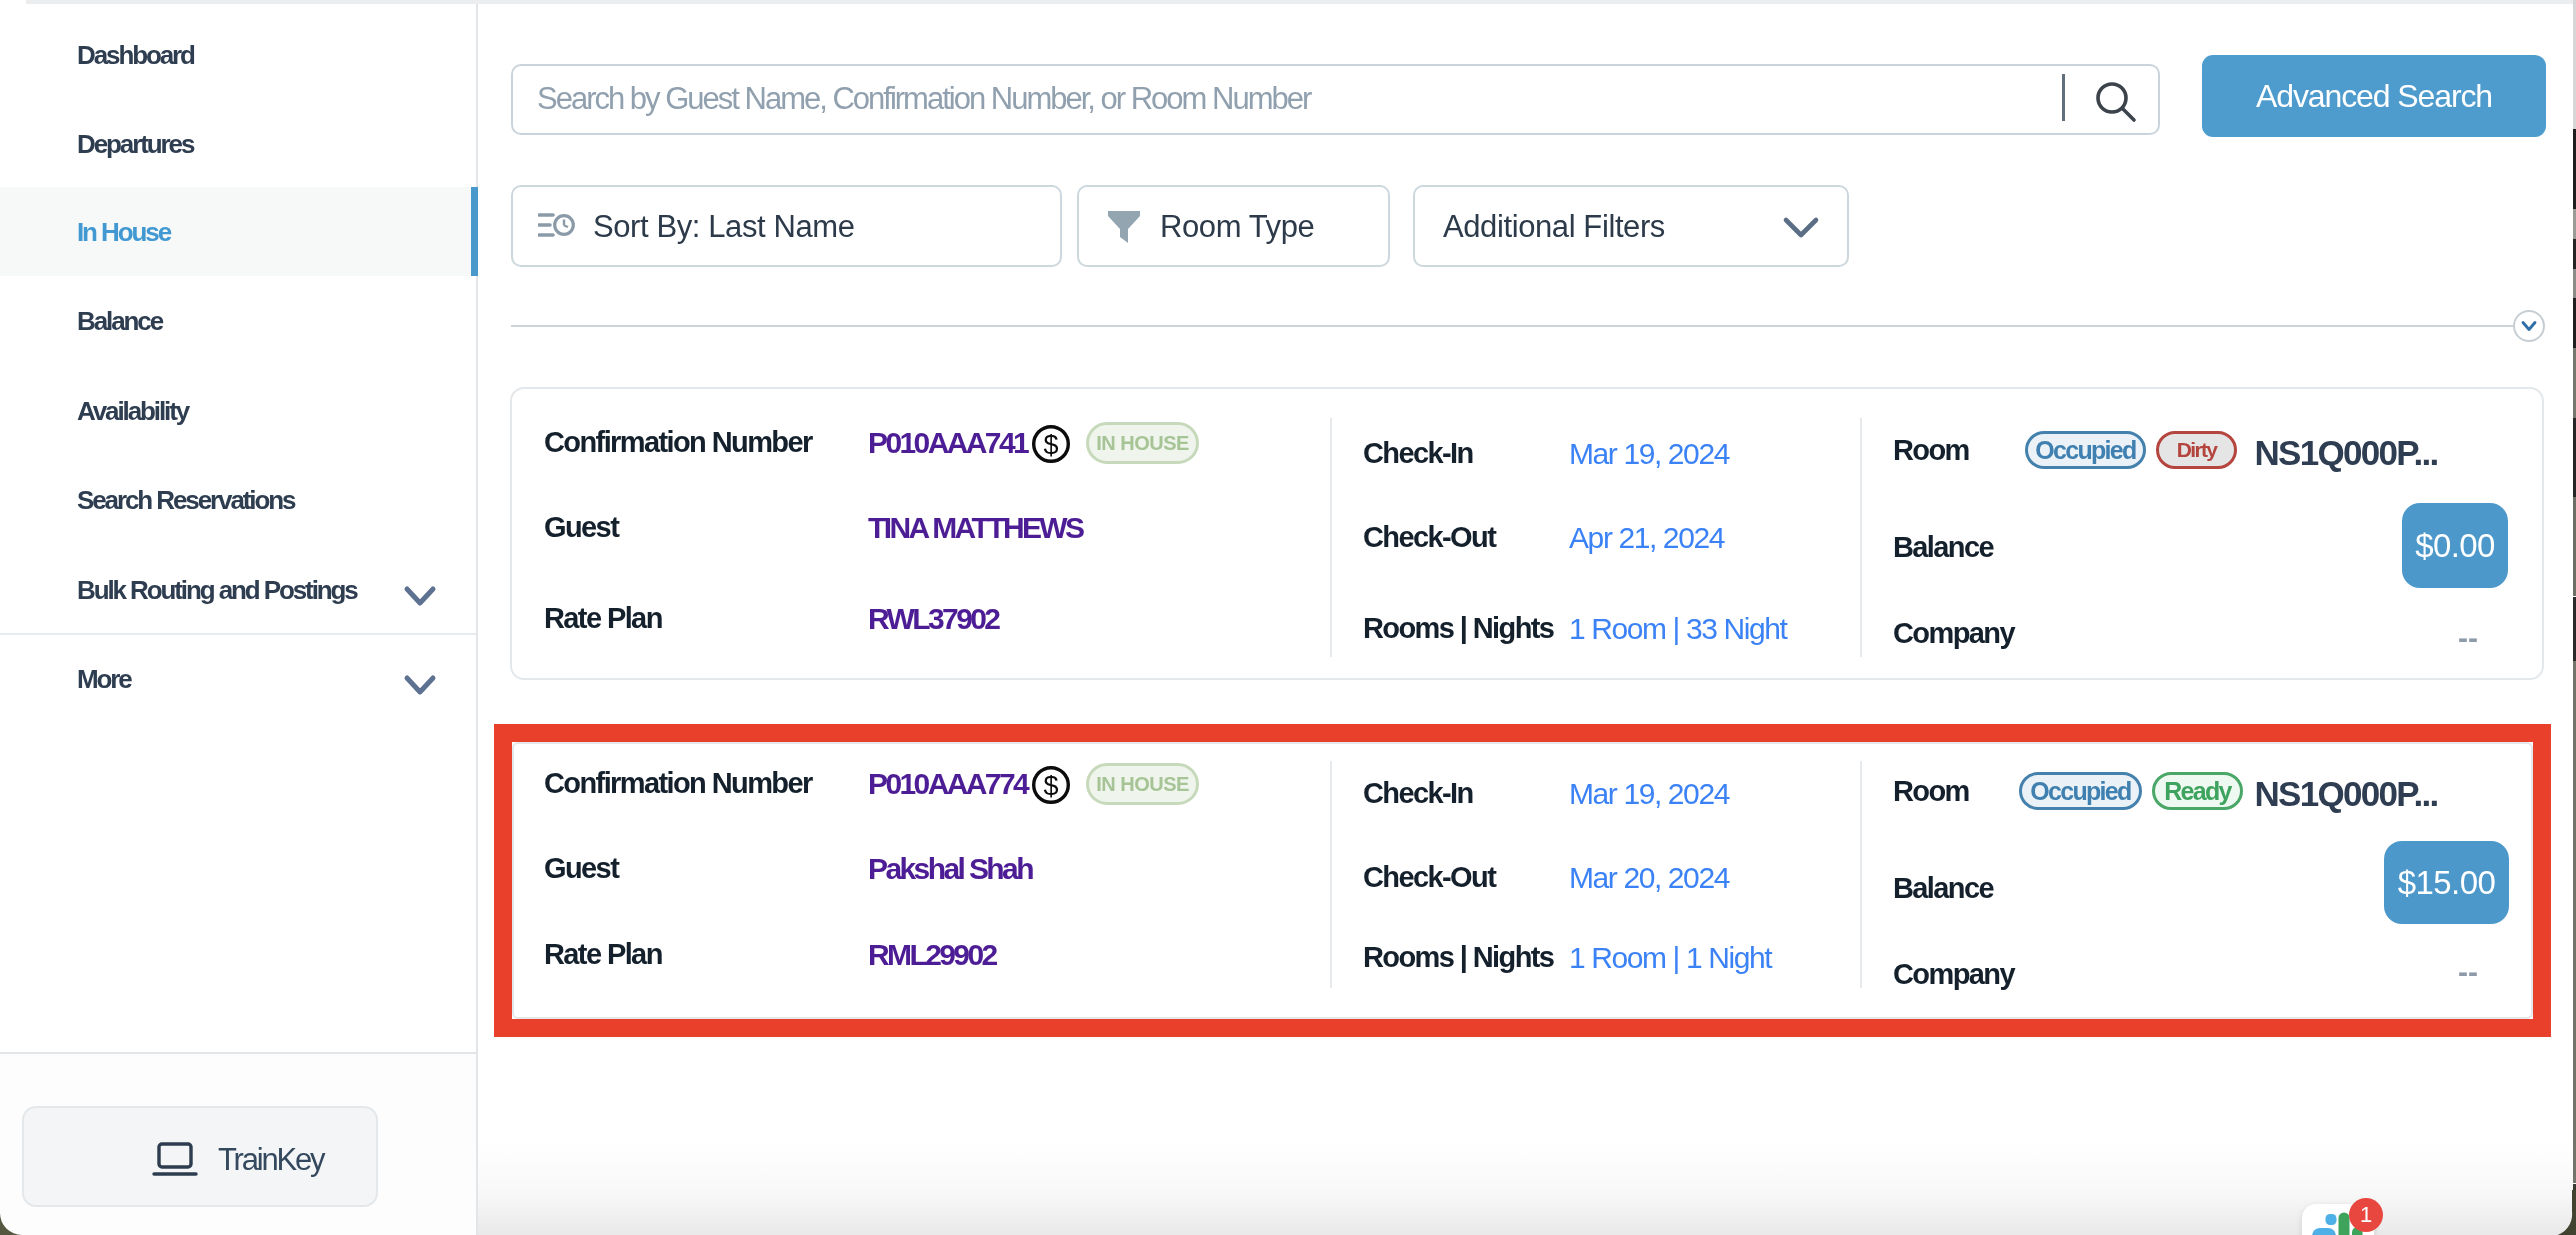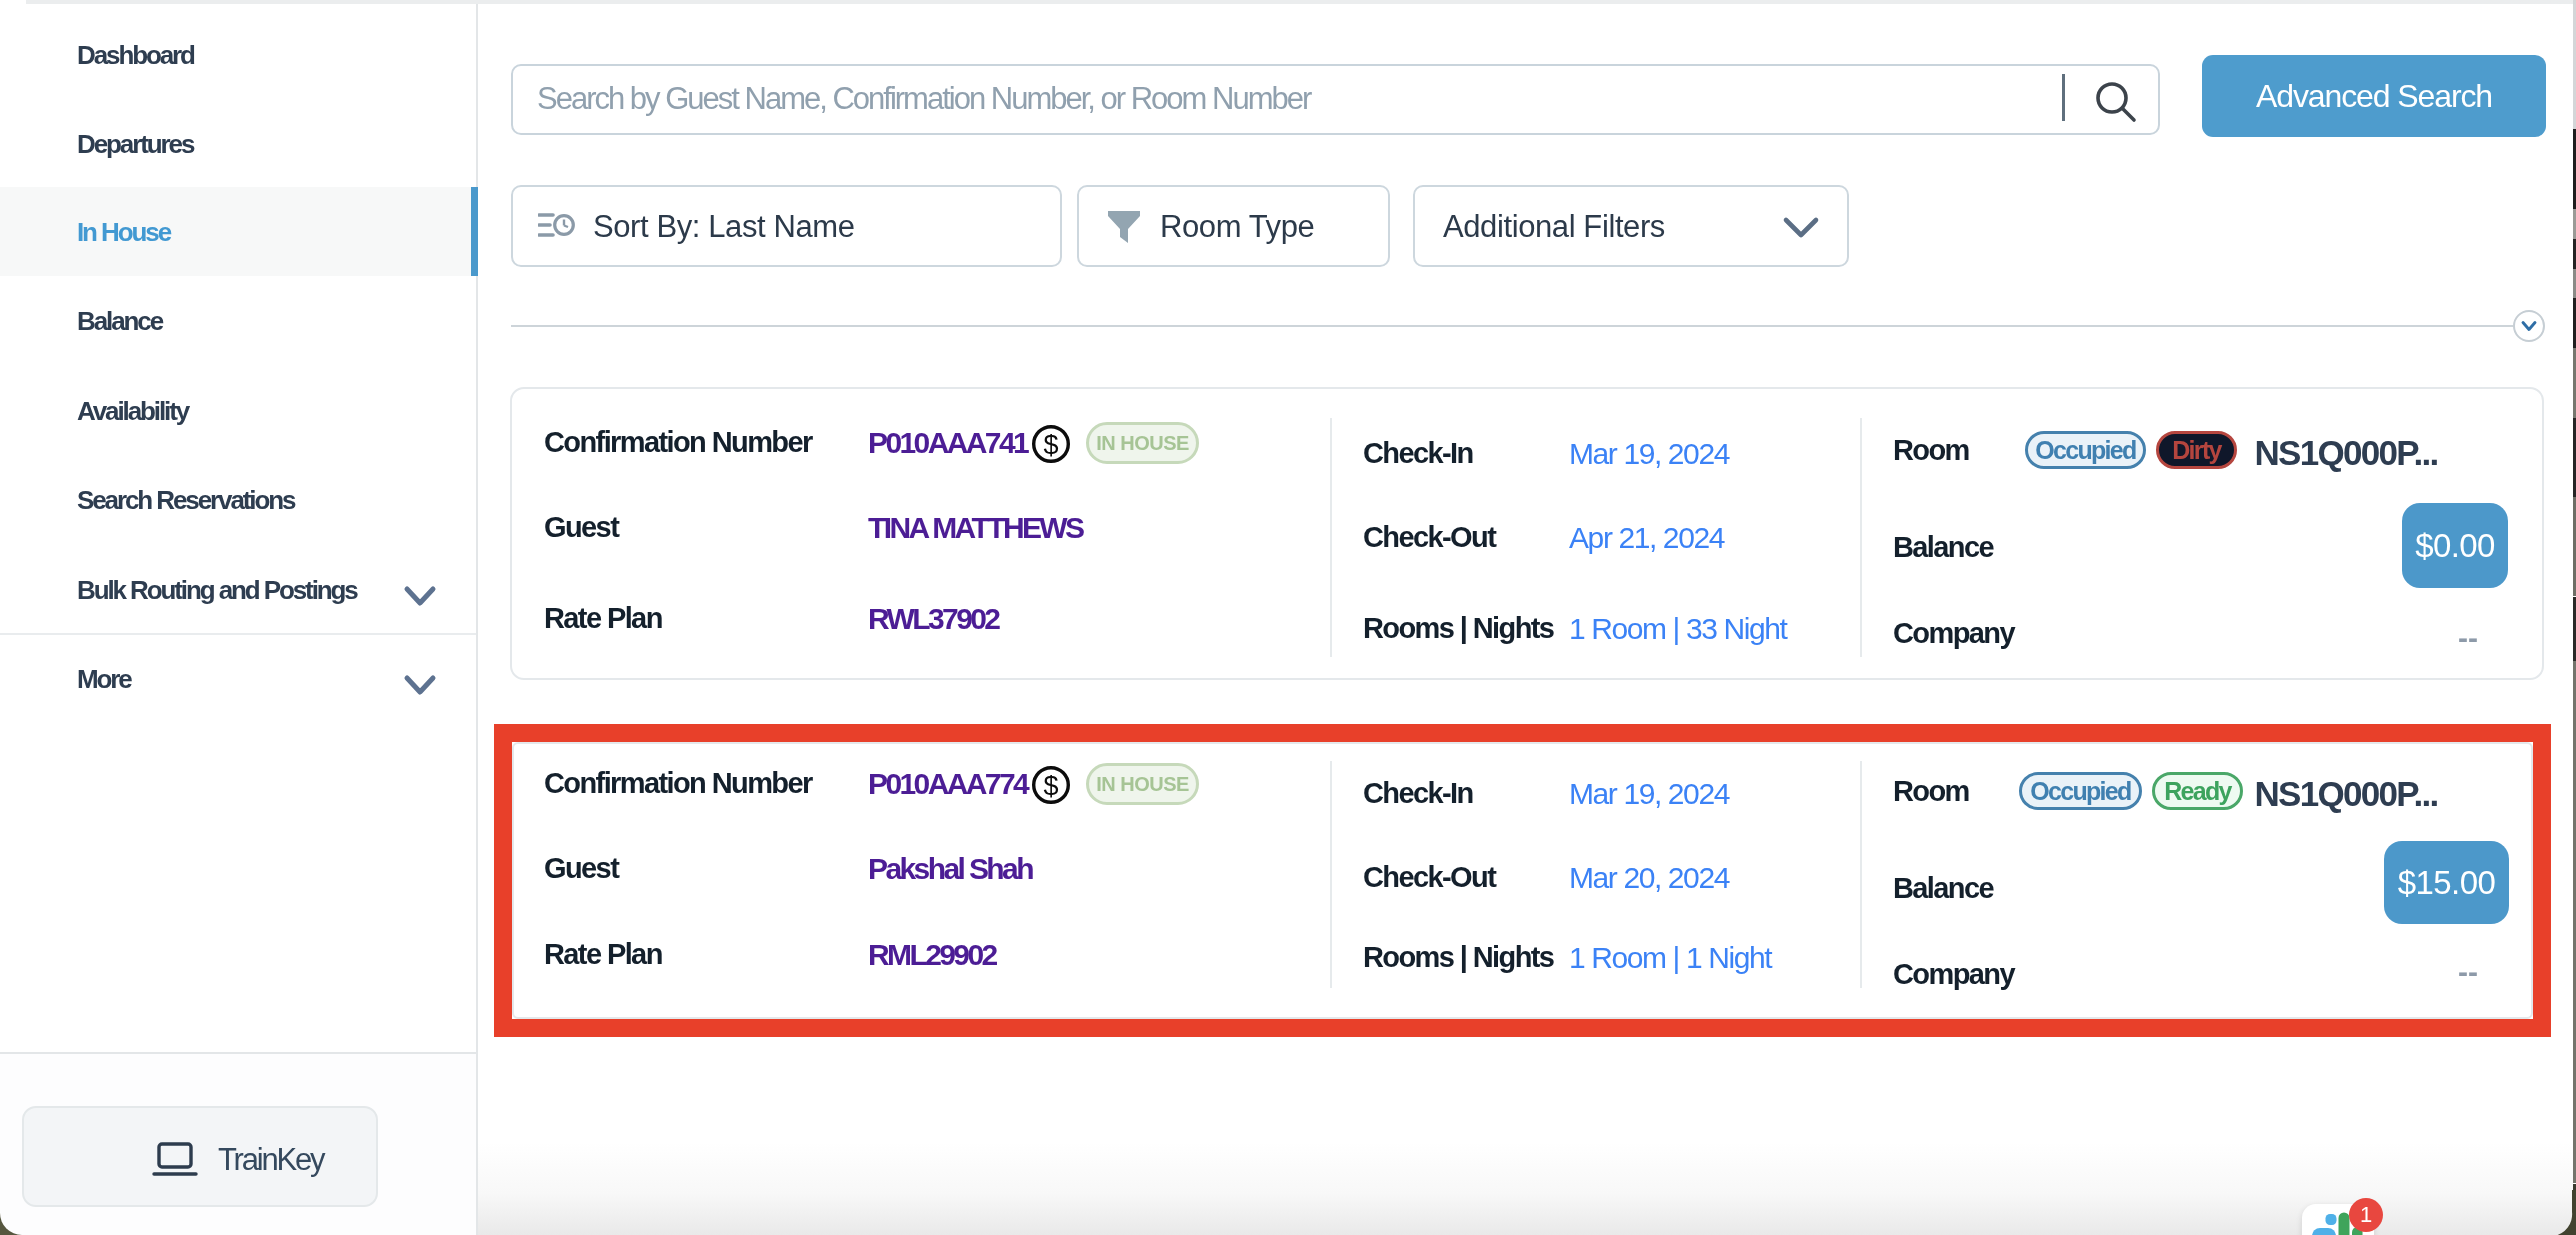--- a/index.html
+++ b/index.html
@@ -171,21 +171,21 @@
   <div class="lbl" style="left:1363px; top:437px;">Check-In</div>
   <div class="mval" style="left:1569px; top:437px;">Mar 19, 2024</div>
   <div class="lbl" style="left:1363px; top:521px;">Check-Out</div>
   <div class="mval" style="left:1569px; top:521px;">Apr 21, 2024</div>
   <div class="lbl" style="left:1363px; top:612px;">Rooms | Nights</div>
   <div class="mval" style="left:1569px; top:612px;">1 Room | 33 Night</div>
 
   <div class="vline" style="left:1860px; top:418px; height:239px;"></div>
   <div class="lbl" style="left:1893px; top:434px;">Room</div>
   <div class="pill" style="left:2025px; top:431px; width:121px; height:38px; background:#eaf2f8; border:3px solid #4581ad; color:#4080b0; font-size:25px; line-height:32px; letter-spacing:-1.7px;">Occupied</div>
-  <div class="pill" style="left:2156px; top:431px; width:81px; height:38px; background:#0f172a; border:3px solid #b5463f; color:#b4453e; font-size:25px; line-height:32px; letter-spacing:-1.7px;">Dirty</div>
+  <div class="pill" style="left:2156px; top:431px; width:81px; height:38px; background:#e5e5e5; border:3px solid #b5463f; color:#b4453e; font-size:21px; line-height:32px; letter-spacing:-1.7px;">Dirty</div>
   <div class="nstx" style="left:2197px; top:433px;">NS1Q000P...</div>
   <div class="lbl" style="left:1893px; top:531px;">Balance</div>
   <div class="balbtn" style="left:2402px; top:503px; width:106px; height:85px; line-height:85px;">$0.00</div>
   <div class="lbl" style="left:1893px; top:617px;">Company</div>
   <div class="dash" style="left:2379px; top:621px;">--</div>
 
   <div id="card2" class="card"></div>
   <div id="redframe" class="abs"></div>
   <div class="lbl" style="left:544px; top:767px;">Confirmation Number</div>
   <div class="val" style="left:868px; top:767px;">P010AAA774</div>

